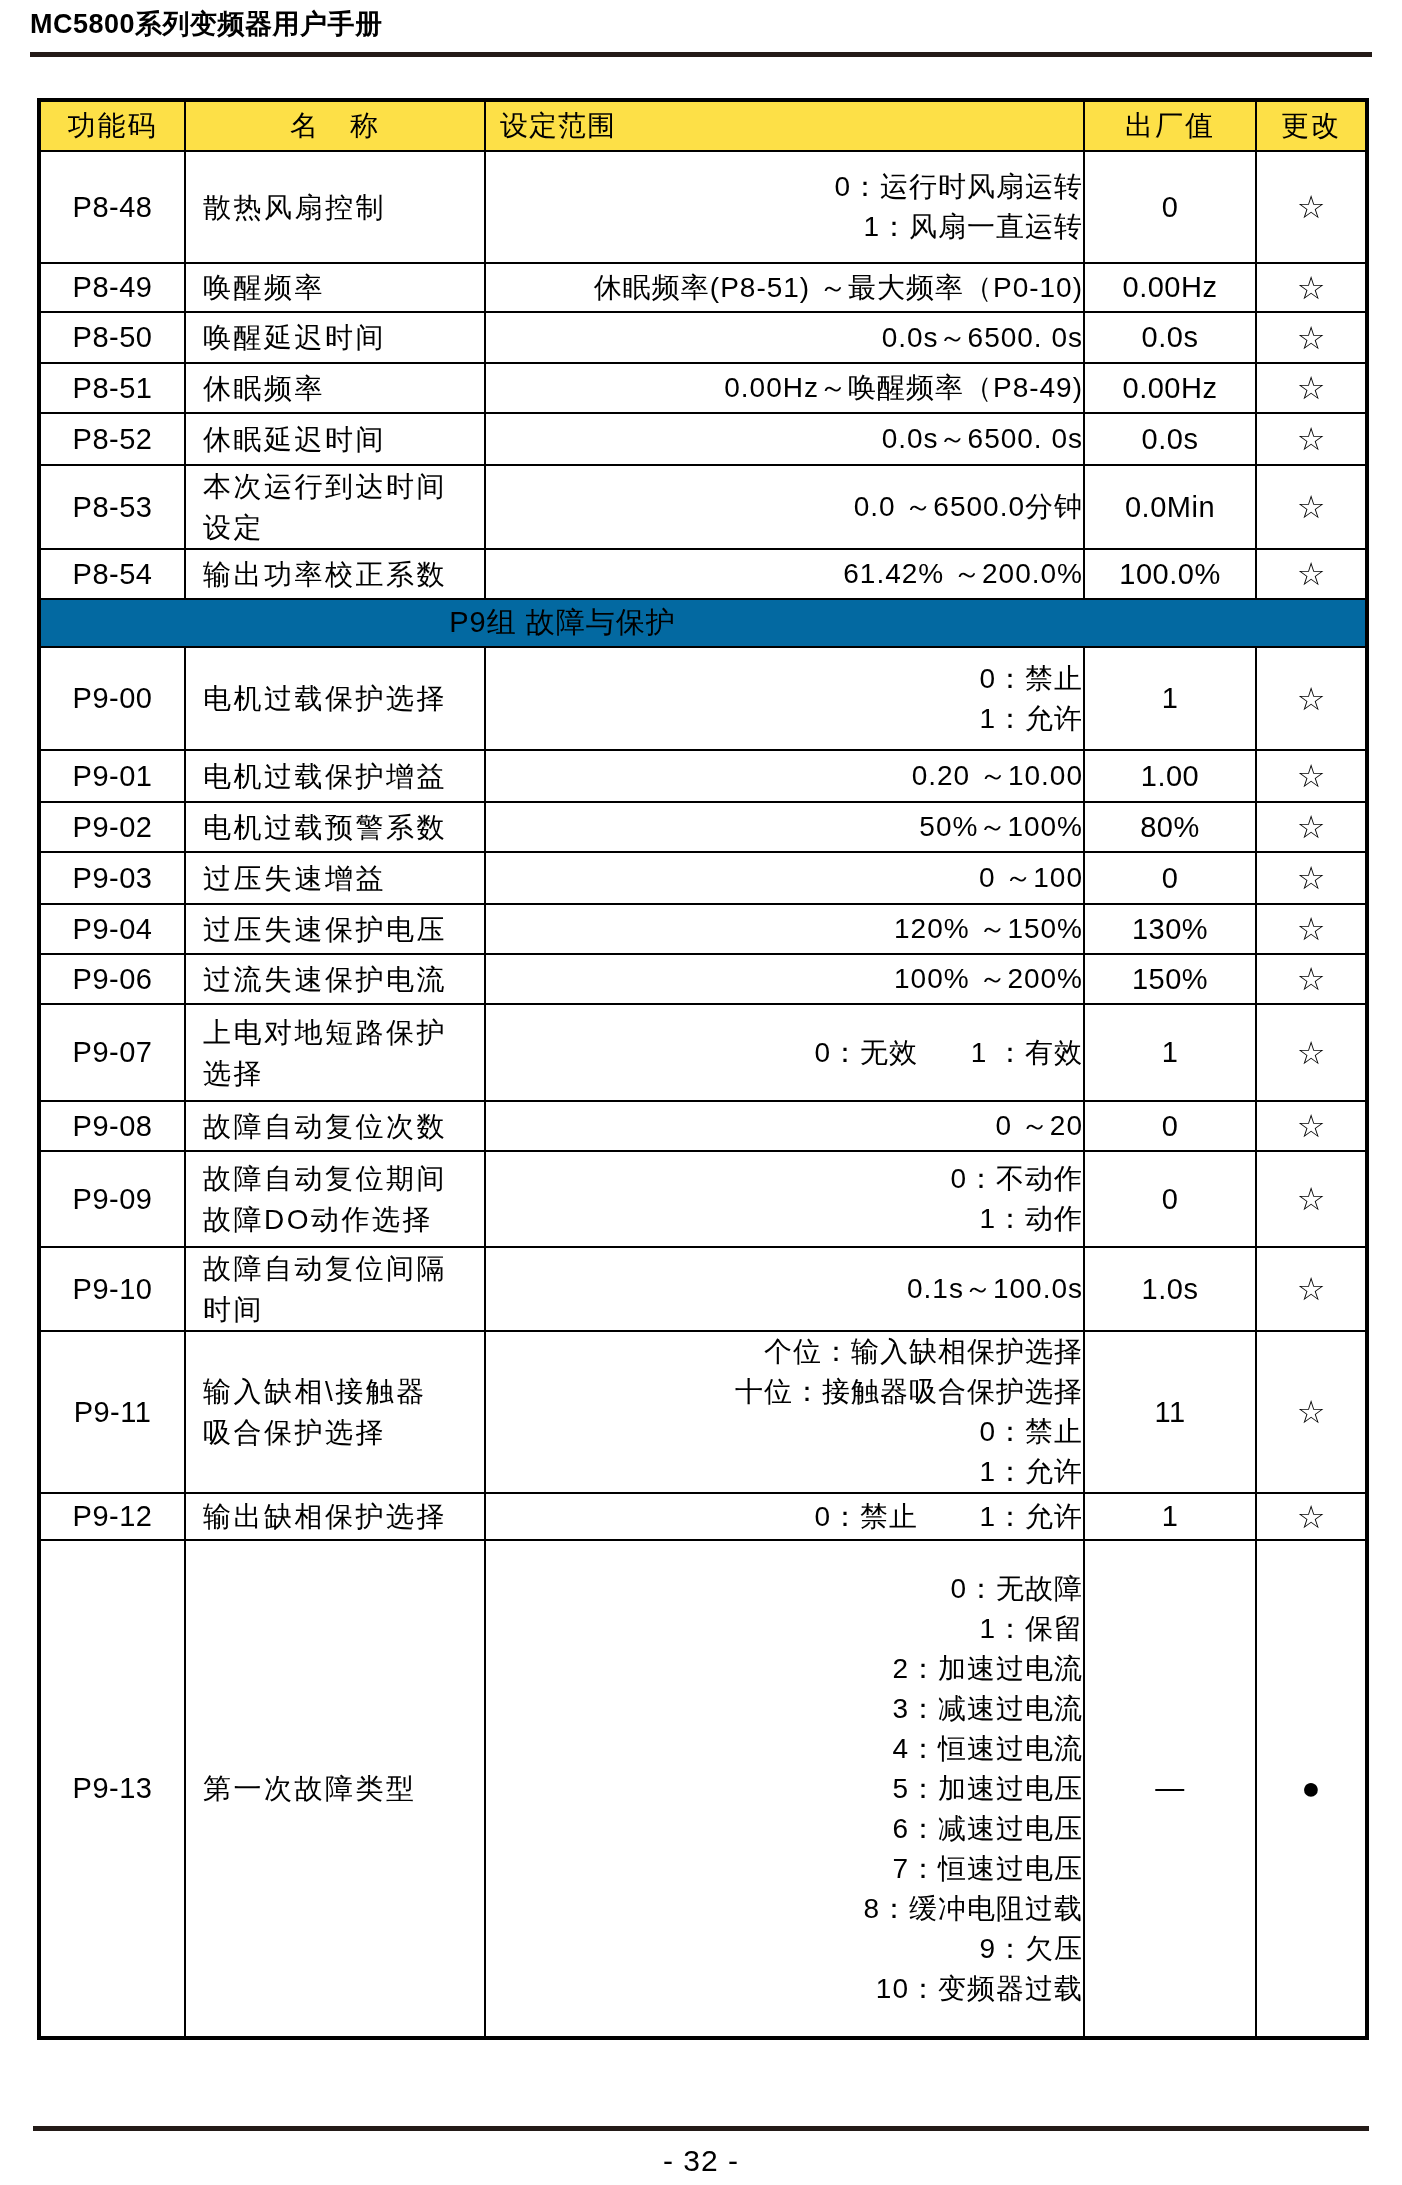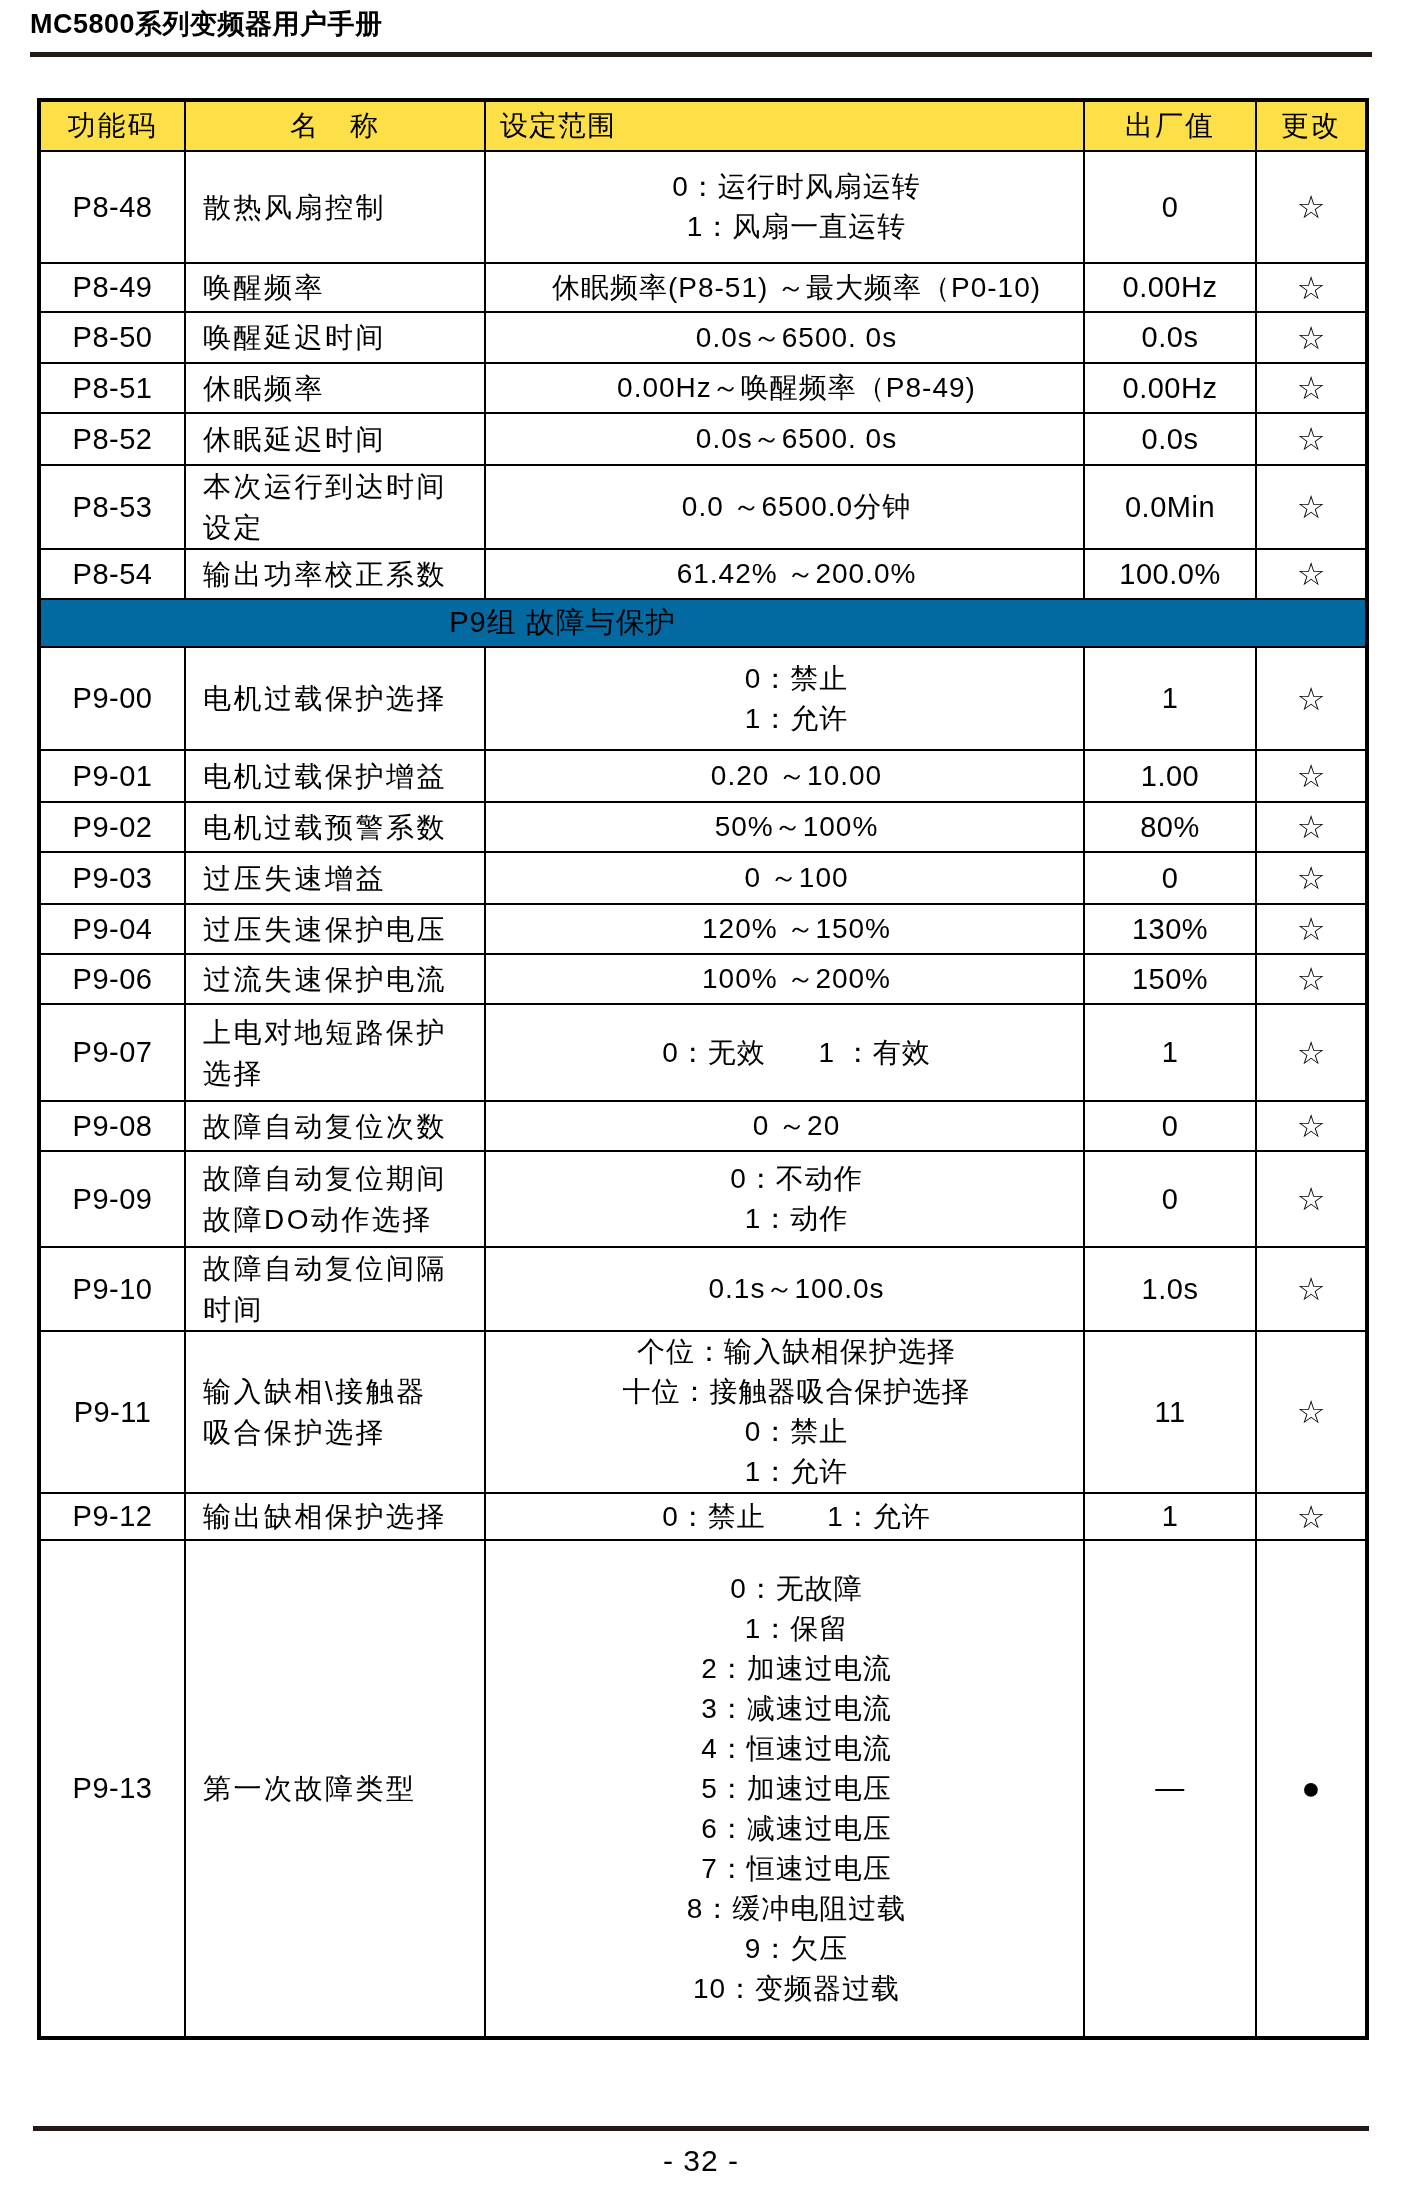--- a/index.html
+++ b/index.html
@@ -26,21 +26,21 @@
     vertical-align:middle;
   }
   .param-table thead th{
     background:#fde047;
     font-weight:400;font-size:28px;height:48px;letter-spacing:2px;
     text-align:center;
   }
   .param-table thead th.h-range{text-align:left;padding-left:14px;letter-spacing:1px;}
   td.c-code{text-align:center;font-size:29px;letter-spacing:.5px;}
   td.c-name{text-align:left;padding-left:17px;padding-right:10px;font-size:28px;letter-spacing:2.5px;line-height:41px;}
-  td.c-range{text-align:center;padding-left:24px;font-size:28px;letter-spacing:1px;line-height:40px;}
+  td.c-range{text-align:right;padding-left:24px;font-size:28px;letter-spacing:1px;line-height:40px;}
   td.c-range div{white-space:pre;}
   td.c-value{text-align:center;font-size:29px;letter-spacing:.5px;}
   td.c-change{text-align:center;font-size:32px;}
   tr.section-row td{
     background:#0369a1;text-align:center;font-size:29px;letter-spacing:1px;
     padding-right:281px; 
   }
   .footer-rule{
     position:absolute;left:33px;top:2126px;width:1336px;height:5px;background:#241b18;
   }

